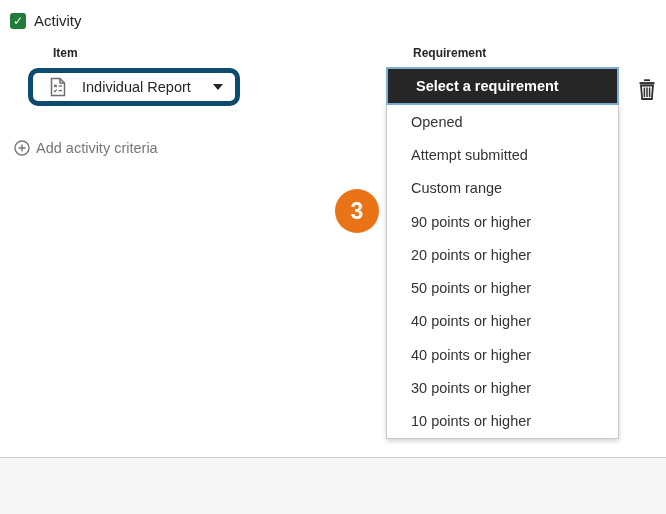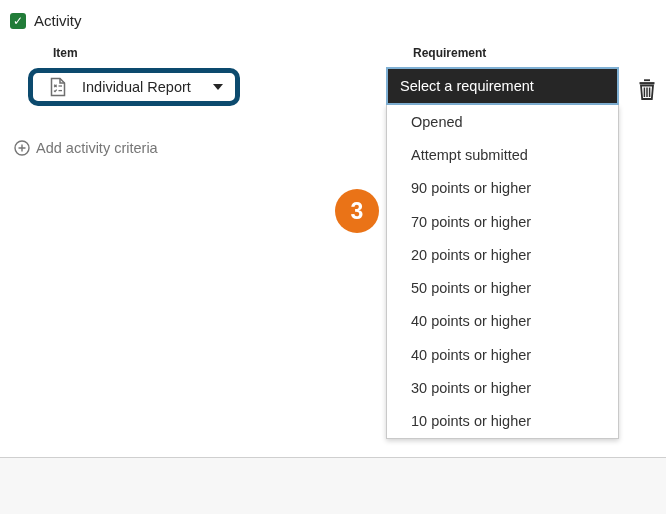--- a/index.html
+++ b/index.html
@@ -53,21 +53,21 @@
   .add-criteria .plus-icon{display:flex;}
   .add-criteria .add-label{margin-left:6px;font-size:14.5px;}
 
   
   .req-widget{position:absolute;left:386px;top:67px;width:233px;z-index:5;}
   .req-select{
     box-sizing:border-box;height:38px;width:233px;
     border:2px solid var(--focus-blue,#7fb0d4);
     background:var(--highlight-bg,#262626);
     color:#ffffff;display:flex;align-items:center;
-    padding-left:12px;font-size:14.5px;cursor:pointer;
+    padding-left:28px;font-size:14.5px;cursor:pointer;font-weight:bold;
   }
   .req-list{
     list-style:none;margin:0;padding:0;width:233px;box-sizing:border-box;
     background:#ffffff;border:1px solid #c9c9c9;border-top:none;
     box-shadow:0 2px 5px rgba(0,0,0,.18);
   }
   .req-list .opt{
     height:33.3px;display:flex;align-items:center;padding-left:24px;
     font-size:14.5px;color:#333333;cursor:pointer;
   }
@@ -125,22 +125,22 @@
   </span>
   <span class="add-label">Add activity criteria</span>
 </div>
 
 <div class="field-label label-requirement">Requirement</div>
 <div class="req-widget">
   <div class="req-select">Select a requirement</div>
   <ul class="req-list">
       <li class="opt">Opened</li>
       <li class="opt">Attempt submitted</li>
+      <li class="opt">Custom range</li>
       <li class="opt">90 points or higher</li>
-      <li class="opt">70 points or higher</li>
       <li class="opt">20 points or higher</li>
       <li class="opt">50 points or higher</li>
       <li class="opt">40 points or higher</li>
       <li class="opt">40 points or higher</li>
       <li class="opt">30 points or higher</li>
       <li class="opt">10 points or higher</li>
     </ul>
 </div>
 
 <button class="trash-btn">

